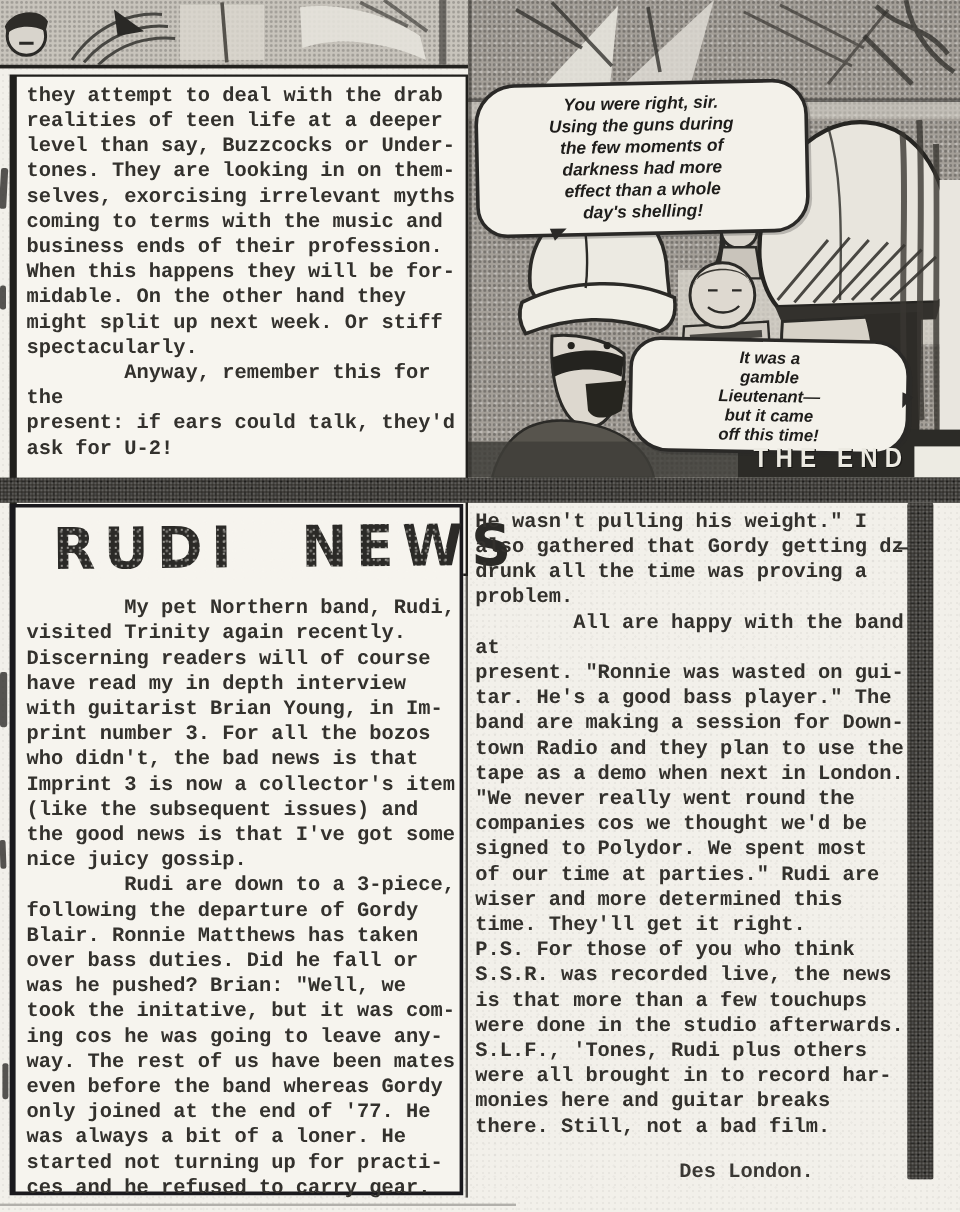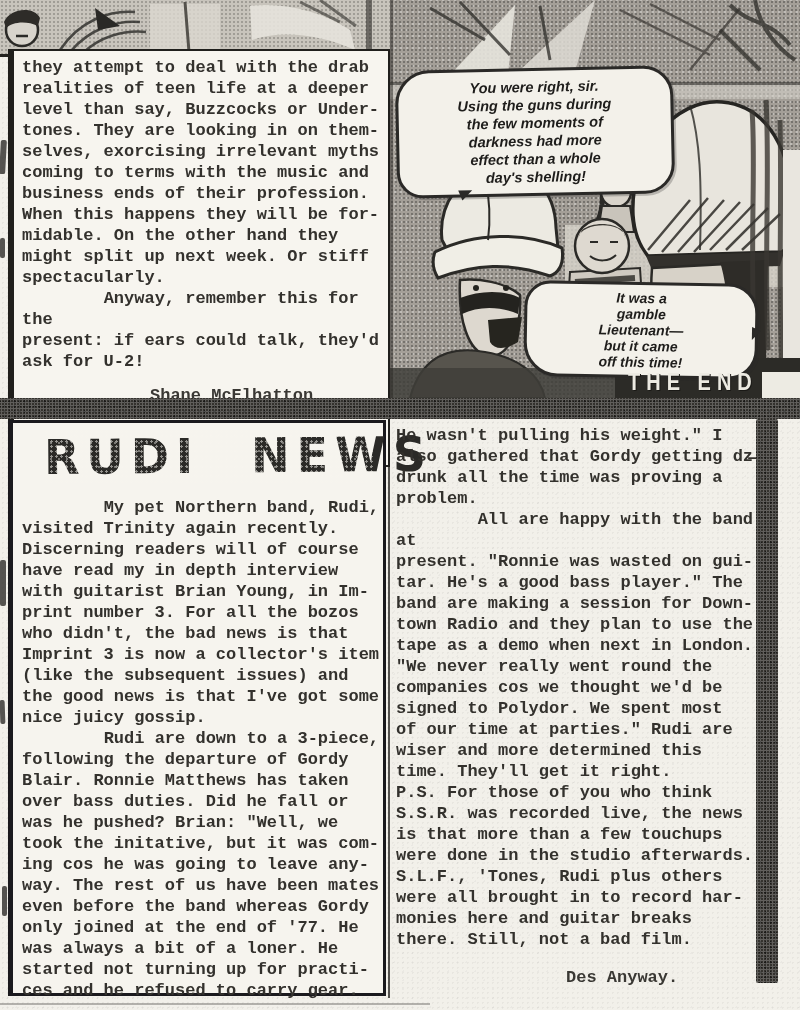--- a/index.html
+++ b/index.html
@@ -28,21 +28,21 @@
     background-image:radial-gradient(rgba(255,255,255,.22) 1px, transparent 1.3px),
                      radial-gradient(rgba(0,0,0,.5) 1px, transparent 1.4px);
     background-size:3px 3px,5px 5px;background-position:0 0,2px 1px;
   }
   
   .top-strip{position:absolute;left:0;top:0;width:392px;height:54px;border-bottom:3px solid #23221f;}
   .comic{position:absolute;left:390px;top:0;width:410px;height:398px;}
   .comic svg{position:absolute;left:0;top:0;}
   .band{position:absolute;left:0;top:398px;width:800px;height:21px;z-index:3;}
   .u2-box{
-    position:absolute;left:8px;top:49px;width:382px;height:418px;box-sizing:border-box;
+    position:absolute;left:8px;top:62px;width:382px;height:418px;box-sizing:border-box;
     background:#f7f5ef;border:2px solid #201f1c;border-left-width:6px;
     padding:6px 4px 0 8px;z-index:2;
   }
   .typewriter{
     font-family:"Liberation Mono",monospace;font-weight:bold;
     font-size:17px;line-height:21px;color:#33312d;
     white-space:pre-wrap;letter-spacing:0;
   }
   .byline{font-family:"Liberation Mono",monospace;font-weight:bold;font-size:17px;color:#3a3834;}
   .u2-byline{margin-top:14px;padding-left:128px;}
@@ -262,21 +262,21 @@
 wiser and more determined this
 time. They'll get it right.
 P.S. For those of you who think
 S.S.R. was recorded live, the news
 is that more than a few touchups
 were done in the studio afterwards.
 S.L.F., 'Tones, Rudi plus others
 were all brought in to record har-
 monies here and guitar breaks
 there. Still, not a bad film.</div>
-    <div class="byline rudi-byline">Des Anyway.</div>
+    <div class="byline rudi-byline">Des London.</div>
   </div>
 
   <div class="right-bar halftone-dark"></div>
 
   <div class="smudge" style="left:0;top:140px;width:6px;height:34px;transform:rotate(3deg);"></div>
   <div class="smudge" style="left:0;top:238px;width:5px;height:20px;"></div>
   <div class="smudge" style="left:0;top:560px;width:6px;height:46px;"></div>
   <div class="smudge" style="left:0;top:700px;width:5px;height:24px;transform:rotate(-2deg);"></div>
   <div class="smudge" style="left:2px;top:886px;width:5px;height:30px;"></div>
   <div class="bottom-hair"></div>

